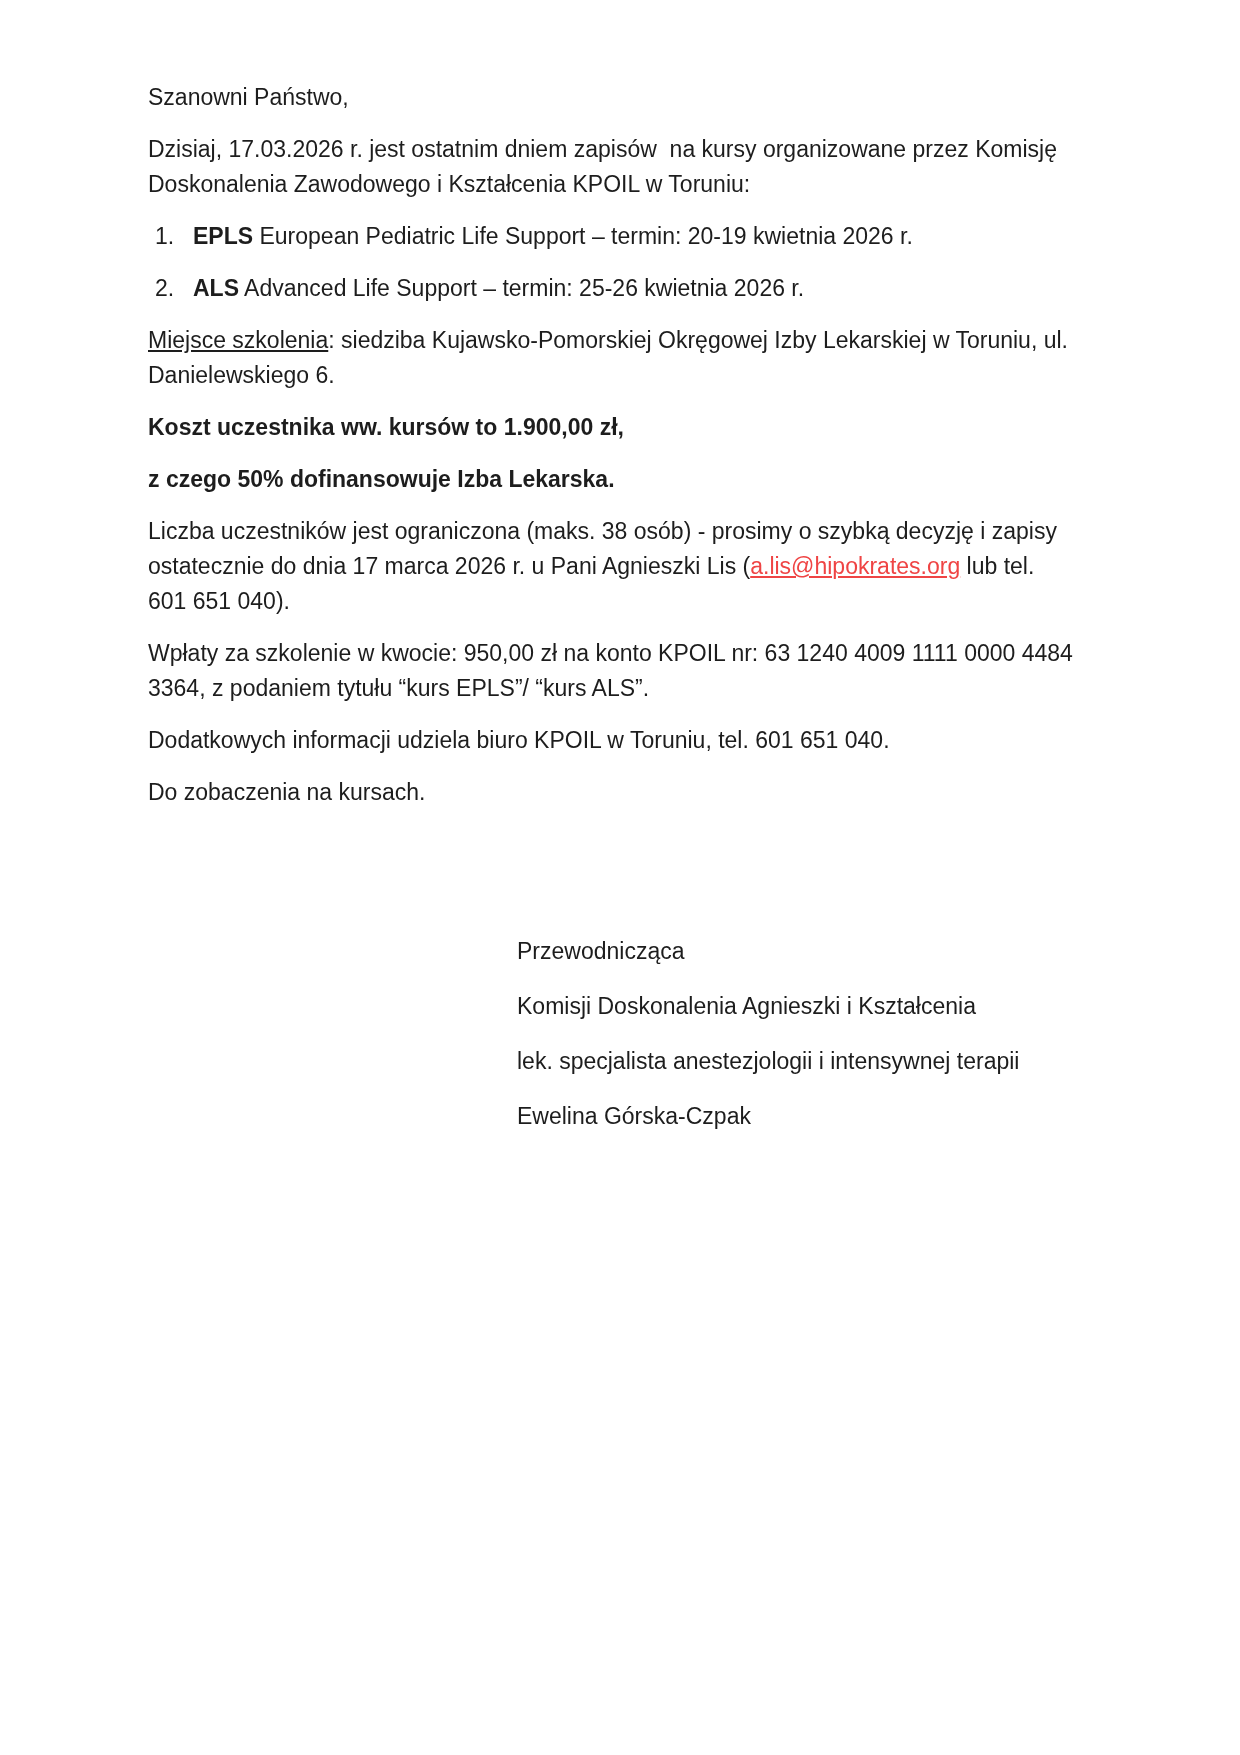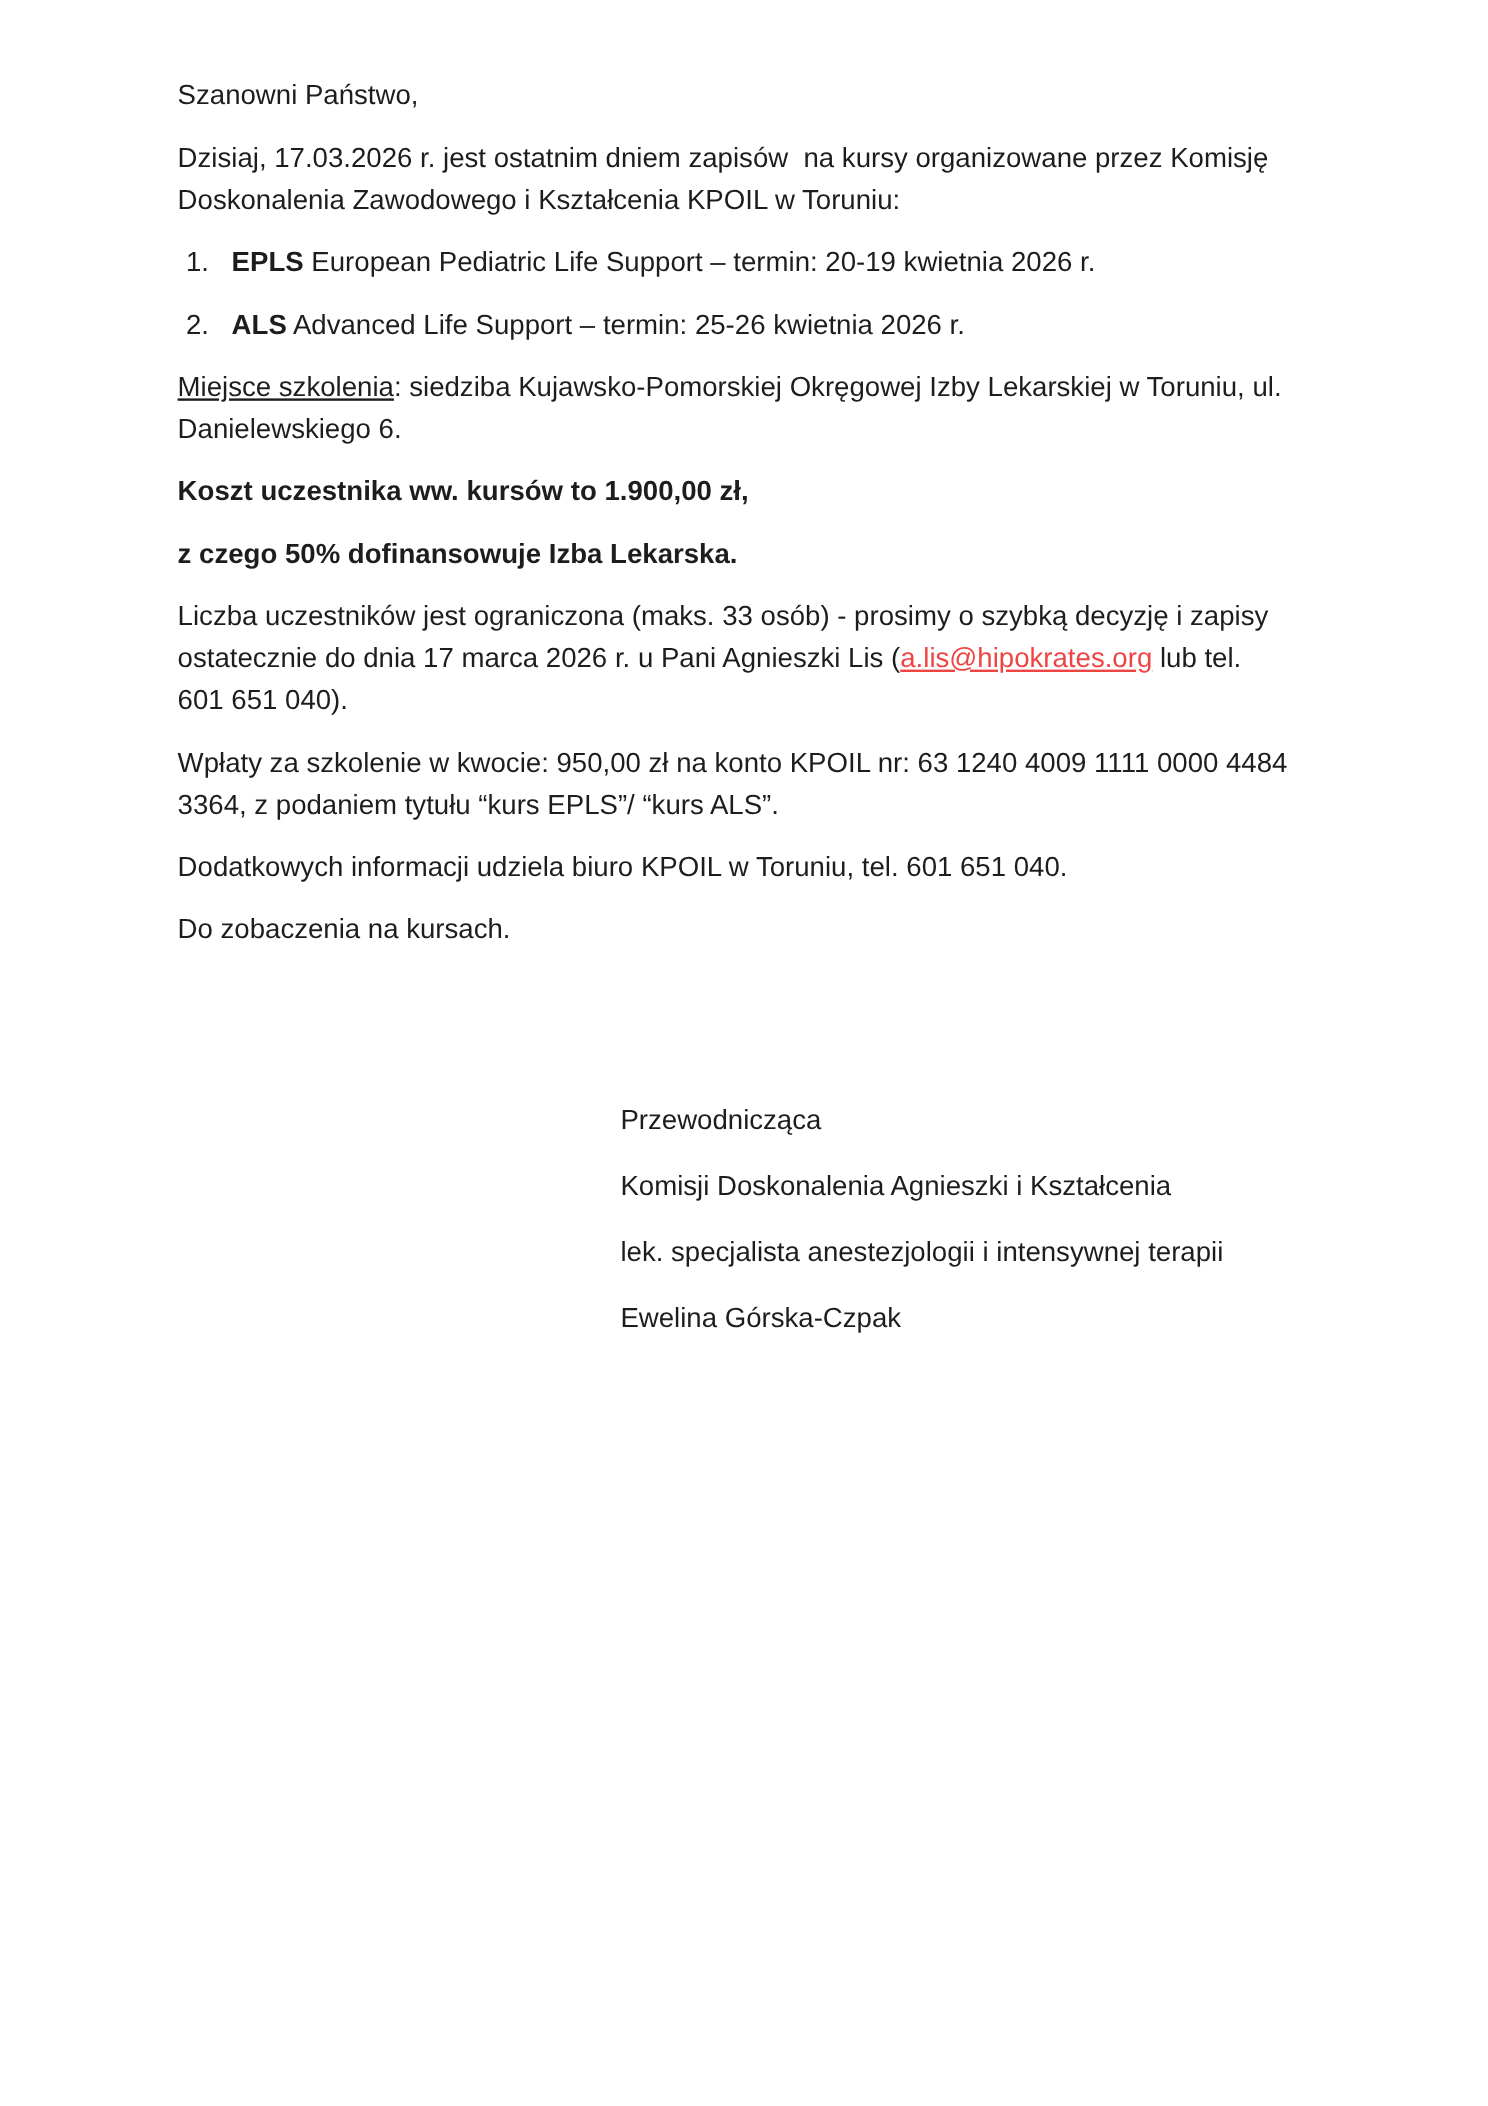--- a/index.html
+++ b/index.html
@@ -2,21 +2,21 @@
 <html><head>
 <meta charset="utf-8">
 <style>
   html, body { margin: 0; padding: 0; background: #ffffff; }
   .page {
     position: relative;
     width: 1240px;
     height: 1755px;
     background: #ffffff;
     box-sizing: border-box;
-    padding: 62px 130px 0 148px;
+    padding: 80px 130px 0 148px;
     font-family: "Liberation Sans", sans-serif;
     font-size: 23px;
     line-height: 35px;
     color: #1d1d1d;
     overflow: hidden;
   }
   .para {
     margin: 0 0 17px 0;
     white-space: nowrap;
   }
@@ -65,21 +65,21 @@
     <span class="li-text"><span class="run-b">ALS</span><span> Advanced Life Support – termin: 25-26 kwietnia 2026 r.</span></span>
   </div>
 
   <p class="para"><span class="run-u">Miejsce szkolenia</span><span>: siedziba Kujawsko-Pomorskiej Okręgowej Izby Lekarskiej w Toruniu, ul.</span><br><span>Danielewskiego 6.</span></p>
 
 
   <p class="para center"><span>Koszt uczestnika ww. kursów to 1.900,00 zł,</span></p>
 
   <p class="para center"><span>z czego 50% dofinansowuje Izba Lekarska.</span></p>
 
-  <p class="para"><span>Liczba uczestników jest ograniczona (maks. 33 osób) - prosimy o szybką decyzję i zapisy</span><br><span>ostatecznie do dnia 17 marca 2026 r. u Pani Agnieszki Lis (</span><a class="run-link">a.lis@hipokrates.org</a><span> lub tel.</span><br><span>601 651 040).</span></p>
+  <p class="para"><span>Liczba uczestników jest ograniczona (maks. 38 osób) - prosimy o szybką decyzję i zapisy</span><br><span>ostatecznie do dnia 17 marca 2026 r. u Pani Agnieszki Lis (</span><a class="run-link">a.lis@hipokrates.org</a><span> lub tel.</span><br><span>601 651 040).</span></p>
 
   <p class="para"><span>Wpłaty za szkolenie w kwocie: 950,00 zł na konto KPOIL nr: 63 1240 4009 1111 0000 4484</span><br><span>3364, z podaniem tytułu “kurs EPLS”/ “kurs ALS”.</span></p>
 
   <p class="para"><span>Dodatkowych informacji udziela biuro KPOIL w Toruniu, tel. 601 651 040.</span></p>
 
   <p class="para"><span>Do zobaczenia na kursach.</span></p>
 
   <div class="sig-spacer"></div>
 
   <div class="signature">

